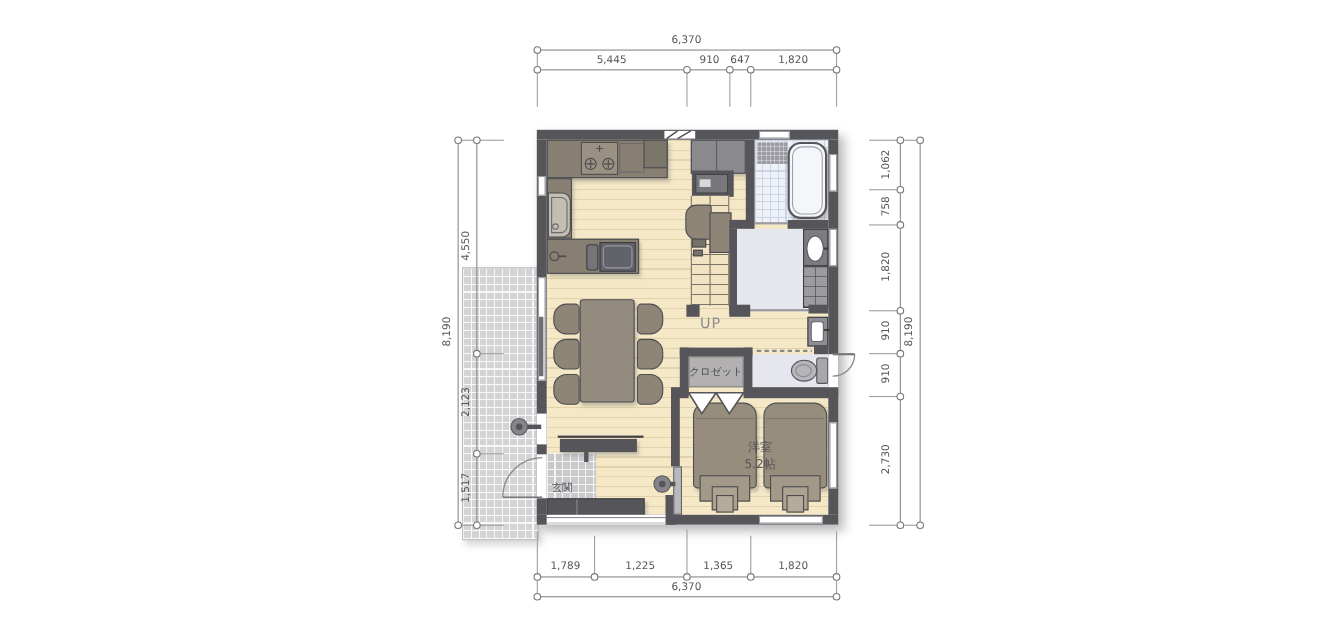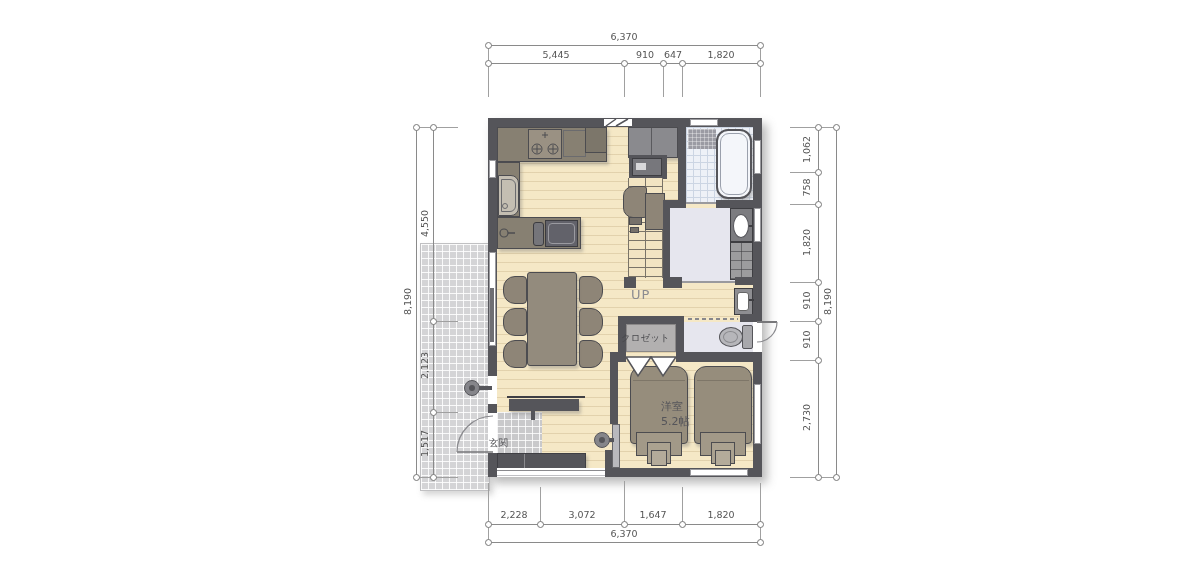--- a/index.html
+++ b/index.html
@@ -25,21 +25,21 @@
   .lav{position:absolute;background:#e6e6ee;}
   .furn{position:absolute;background:#8e8577;border:1px solid #4c4c50;box-sizing:border-box;}
   .fsh{box-shadow:2px 3px 3px rgba(110,110,110,.35);}
   .win{position:absolute;background:#fff;border:1px solid #9a9a9e;box-sizing:border-box;}
   .dline{position:absolute;background:#8a8a8a;}
   .dstub{position:absolute;background:#a0a0a0;}
   .dcirc{position:absolute;width:5px;height:5px;border:1px solid #777;background:#fff;
          border-radius:50%;margin-left:-3px;margin-top:-3px;}
   .dlabel{position:absolute;font-size:9.5px;color:#555;text-align:center;white-space:nowrap;}
   .vrot{transform:rotate(-90deg);}
-  .rlabel{position:absolute;color:#4a4a4e;white-space:nowrap;}
+  .rlabel{position:absolute;color:#4a4a4e;text-align:center;white-space:nowrap;}
   svg{position:absolute;left:0;top:0;pointer-events:none;}
 </style>
 </head>
 <body>
 
 <div id="canvas">
 
   <div class="terr" style="left:420px;top:243px;width:68px;height:246px;"></div>
 
   <div class="abs" style="left:488px;top:118px;width:274px;height:359px;box-shadow:5px 6px 9px rgba(100,100,100,.45);"></div>
@@ -219,23 +219,23 @@
   <div class="dstub" style="left:540px;top:487px;width:1px;height:37px;"></div>
   <div class="dstub" style="left:624px;top:481px;width:1px;height:43px;"></div>
   <div class="dstub" style="left:682px;top:487px;width:1px;height:37px;"></div>
   <div class="dstub" style="left:760px;top:483px;width:1px;height:59px;"></div>
   <div class="dline" style="left:488px;top:524px;width:272px;height:1px;"></div>
   <div class="dcirc" style="left:488px;top:524px;"></div>
   <div class="dcirc" style="left:540px;top:524px;"></div>
   <div class="dcirc" style="left:624px;top:524px;"></div>
   <div class="dcirc" style="left:682px;top:524px;"></div>
   <div class="dcirc" style="left:760px;top:524px;"></div>
-  <div class="dlabel" style="left:484px;top:509px;width:60px;">2,228</div>
-  <div class="dlabel" style="left:552px;top:509px;width:60px;">3,072</div>
-  <div class="dlabel" style="left:623px;top:509px;width:60px;">1,647</div>
+  <div class="dlabel" style="left:484px;top:509px;width:60px;">1,789</div>
+  <div class="dlabel" style="left:552px;top:509px;width:60px;">1,225</div>
+  <div class="dlabel" style="left:623px;top:509px;width:60px;">1,365</div>
   <div class="dlabel" style="left:691px;top:509px;width:60px;">1,820</div>
   <div class="dline" style="left:488px;top:542px;width:272px;height:1px;"></div>
   <div class="dcirc" style="left:488px;top:542px;"></div>
   <div class="dcirc" style="left:760px;top:542px;"></div>
   <div class="dlabel" style="left:594px;top:528px;width:60px;">6,370</div>
 
   <div class="dstub" style="left:416px;top:127px;width:42px;height:1px;"></div>
   <div class="dstub" style="left:433px;top:321px;width:25px;height:1px;"></div>
   <div class="dstub" style="left:433px;top:412px;width:25px;height:1px;"></div>
   <div class="dstub" style="left:416px;top:477px;width:42px;height:1px;"></div>

